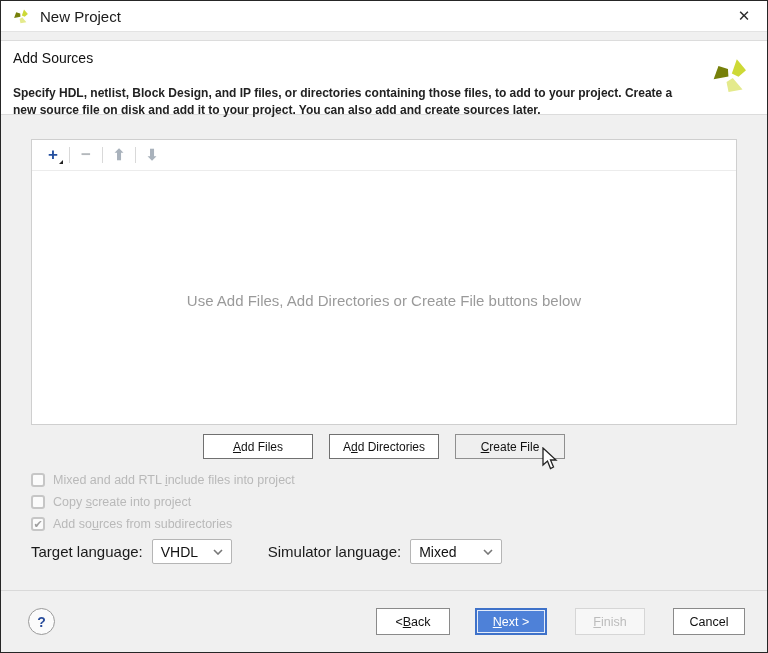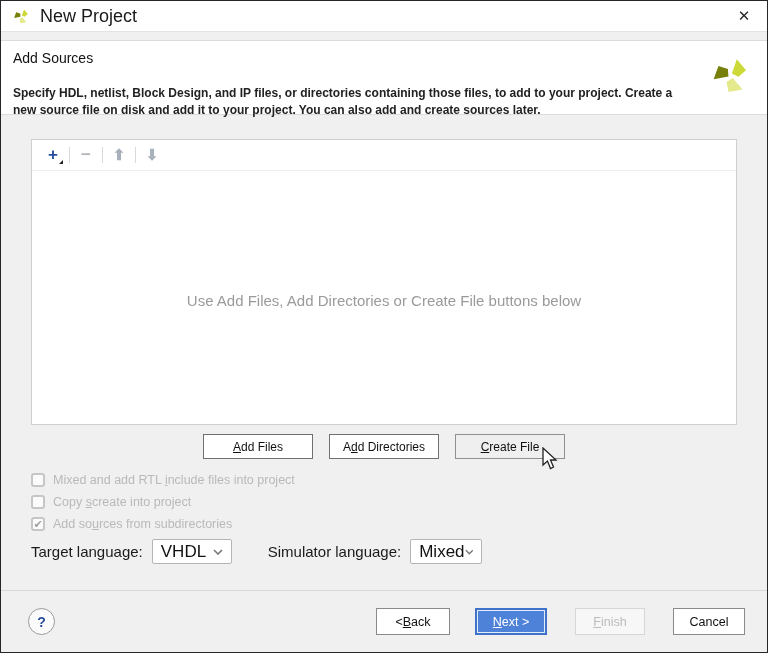--- a/index.html
+++ b/index.html
@@ -10,21 +10,21 @@
     position:relative; width:768px; height:653px;
     border:1px solid #262626; background:#f0f0f0; overflow:hidden;
   }
 
   
   .titlebar {
     height:31px; background:#ffffff; border-bottom:1px solid #e3e3e3;
     display:flex; align-items:center; padding:0 12px;
   }
   .titlebar .app-logo { width:17px; height:17px; }
-  .titlebar .title { margin-left:10px; font-size:18px; color:#1a1a1a; }
+  .titlebar .title { margin-left:10px; font-size:15px; color:#1a1a1a; }
   .close-btn {
     margin-left:auto; width:22px; height:22px; display:flex; align-items:center;
     justify-content:center; font-size:15px; color:#2b2b2b; cursor:default;
   }
 
   
   .header {
     margin-top:8px; background:#ffffff; border-top:1px solid #dcdcdc;
     border-bottom:1px solid #dcdcdc; padding:9px 70px 11px 12px; position:relative;
     height:75px;
@@ -78,24 +78,24 @@
     background:#fbfbfb; margin-right:8px; display:flex; align-items:center;
     justify-content:center; font-size:11px; color:#9f9f9f; line-height:1;
   }
   .check-label { font-size:12.5px; color:#b9b9b9; }
 
   .lang-row { margin-top:8px; display:flex; align-items:center; }
   .lang-label { font-size:15px; color:#1a1a1a; margin-right:9px; }
   .dropdown {
     height:25px; background:#fff; border:1px solid #b5b5b5; border-radius:2px;
     display:flex; align-items:center; justify-content:space-between;
-    padding:0 8px; font-size:17px; color:#111;
+    padding:0 8px; font-size:14px; color:#111;
   }
   .dd-target { width:80px; margin-right:36px; }
-  .dd-sim { width:72px;justify-content:space-between; }
+  .dd-sim { width:92px;justify-content:space-between; }
   .chev { width:10px; height:6px; }
 
   
   .footer {
     position:absolute; left:0; right:0; bottom:0; height:62px;
     border-top:1px solid #d9d9d9; display:flex; align-items:center;
     padding:0 22px; background:#f0f0f0;
   }
   .help-circle {
     width:27px; height:27px; border:1px solid #9a9a9a; border-radius:50%;

